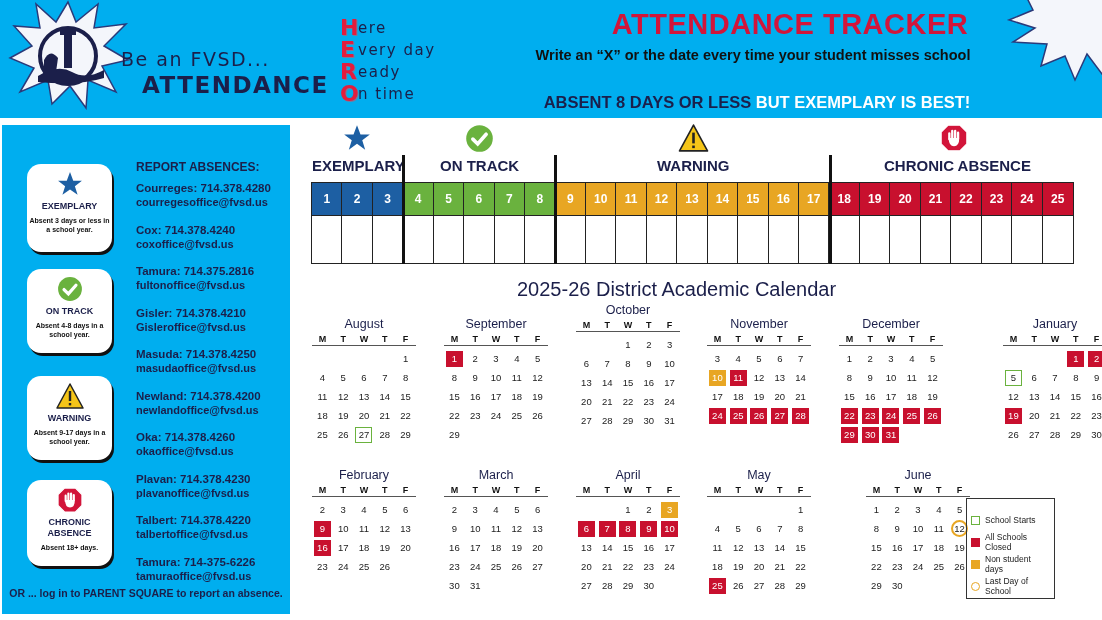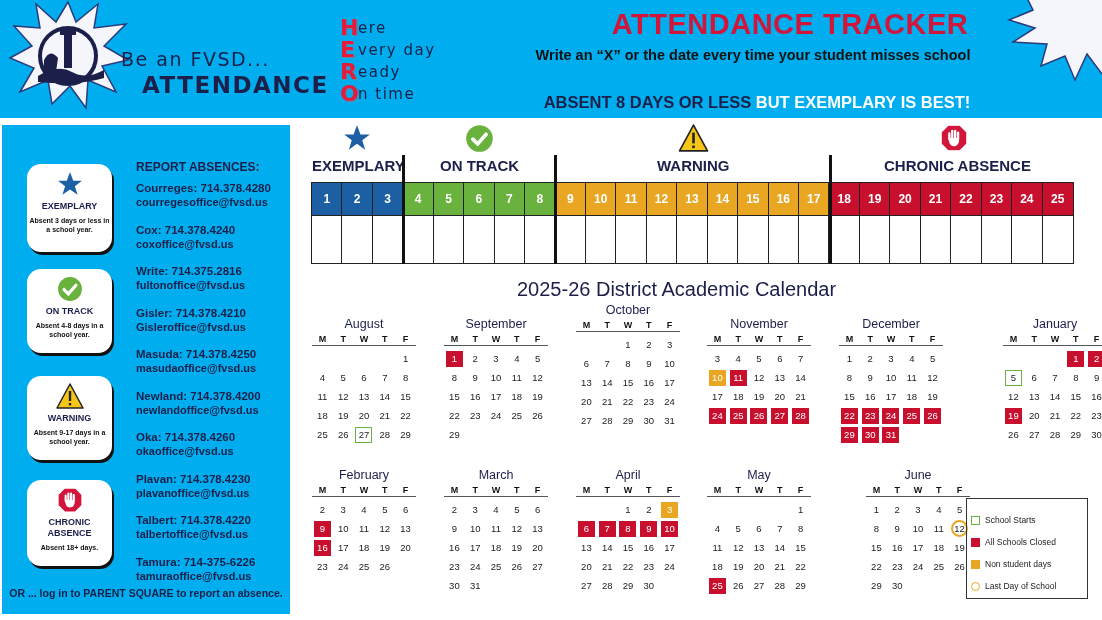--- a/index.html
+++ b/index.html
@@ -57,21 +57,21 @@
   .month-name { text-align: center; font-size: 12.5px; color: #1b1f4a; height: 15px; line-height: 15px; }
   .dow { display: grid; grid-template-columns: repeat(5, 1fr); font-size: 9px; font-weight: bold; color: #111; text-align: center; height: 14px; line-height: 14px; border-bottom: 1.5px solid #555; }
   .days { display: grid; grid-template-columns: repeat(5, 1fr); font-size: 9.5px; color: #222; text-align: center; margin-top: 3px; }
   .day { height: 19px; display: flex; align-items: center; justify-content: center; }
   .day span { display: inline-flex; align-items: center; justify-content: center; width: 17px; height: 16px; }
   .day.closed span { background: #c8102e; color: #fff; }
   .day.nonstudent span { background: #e8a623; color: #fff; }
   .day.start span { border: 1.5px solid #6ab23e; }
   .day.last span { border: 2px solid #e8a623; border-radius: 50%; width: 17px; height: 17px; }
 
-  .legend { position: absolute; left: 966px; top: 498px; width: 122px; height: 101px; border: 1px solid #333; padding: 10px 12px 0 4px; }
+  .legend { position: absolute; left: 966px; top: 498px; width: 89px; height: 101px; border: 1px solid #333; padding: 10px 12px 0 4px; }
   .legend-item { display: flex; align-items: center; height: 22px; font-size: 8.5px; color: #222; }
   .legend-swatch { width: 9px; height: 9px; margin-right: 5px; flex: none; }
   .sw-start { border: 1.5px solid #6ab23e; background: #fff; }
   .sw-closed { background: #c8102e; }
   .sw-non { background: #e8a623; }
   .sw-last { border: 1.2px solid #e8a623; border-radius: 50%; }
 </style>
 </head>
 <body>
 
@@ -161,21 +161,21 @@
   <div class="contacts">
     <div class="contact">
         <div class="c-phone">Courreges: 714.378.4280</div>
         <div class="c-email">courregesoffice@fvsd.us</div>
       </div>
     <div class="contact">
         <div class="c-phone">Cox: 714.378.4240</div>
         <div class="c-email">coxoffice@fvsd.us</div>
       </div>
     <div class="contact">
-        <div class="c-phone">Write: 714.375.2816</div>
+        <div class="c-phone">Tamura: 714.375.2816</div>
         <div class="c-email">fultonoffice@fvsd.us</div>
       </div>
     <div class="contact">
         <div class="c-phone">Gisler: 714.378.4210</div>
         <div class="c-email">Gisleroffice@fvsd.us</div>
       </div>
     <div class="contact">
         <div class="c-phone">Masuda: 714.378.4250</div>
         <div class="c-email">masudaoffice@fvsd.us</div>
       </div>

